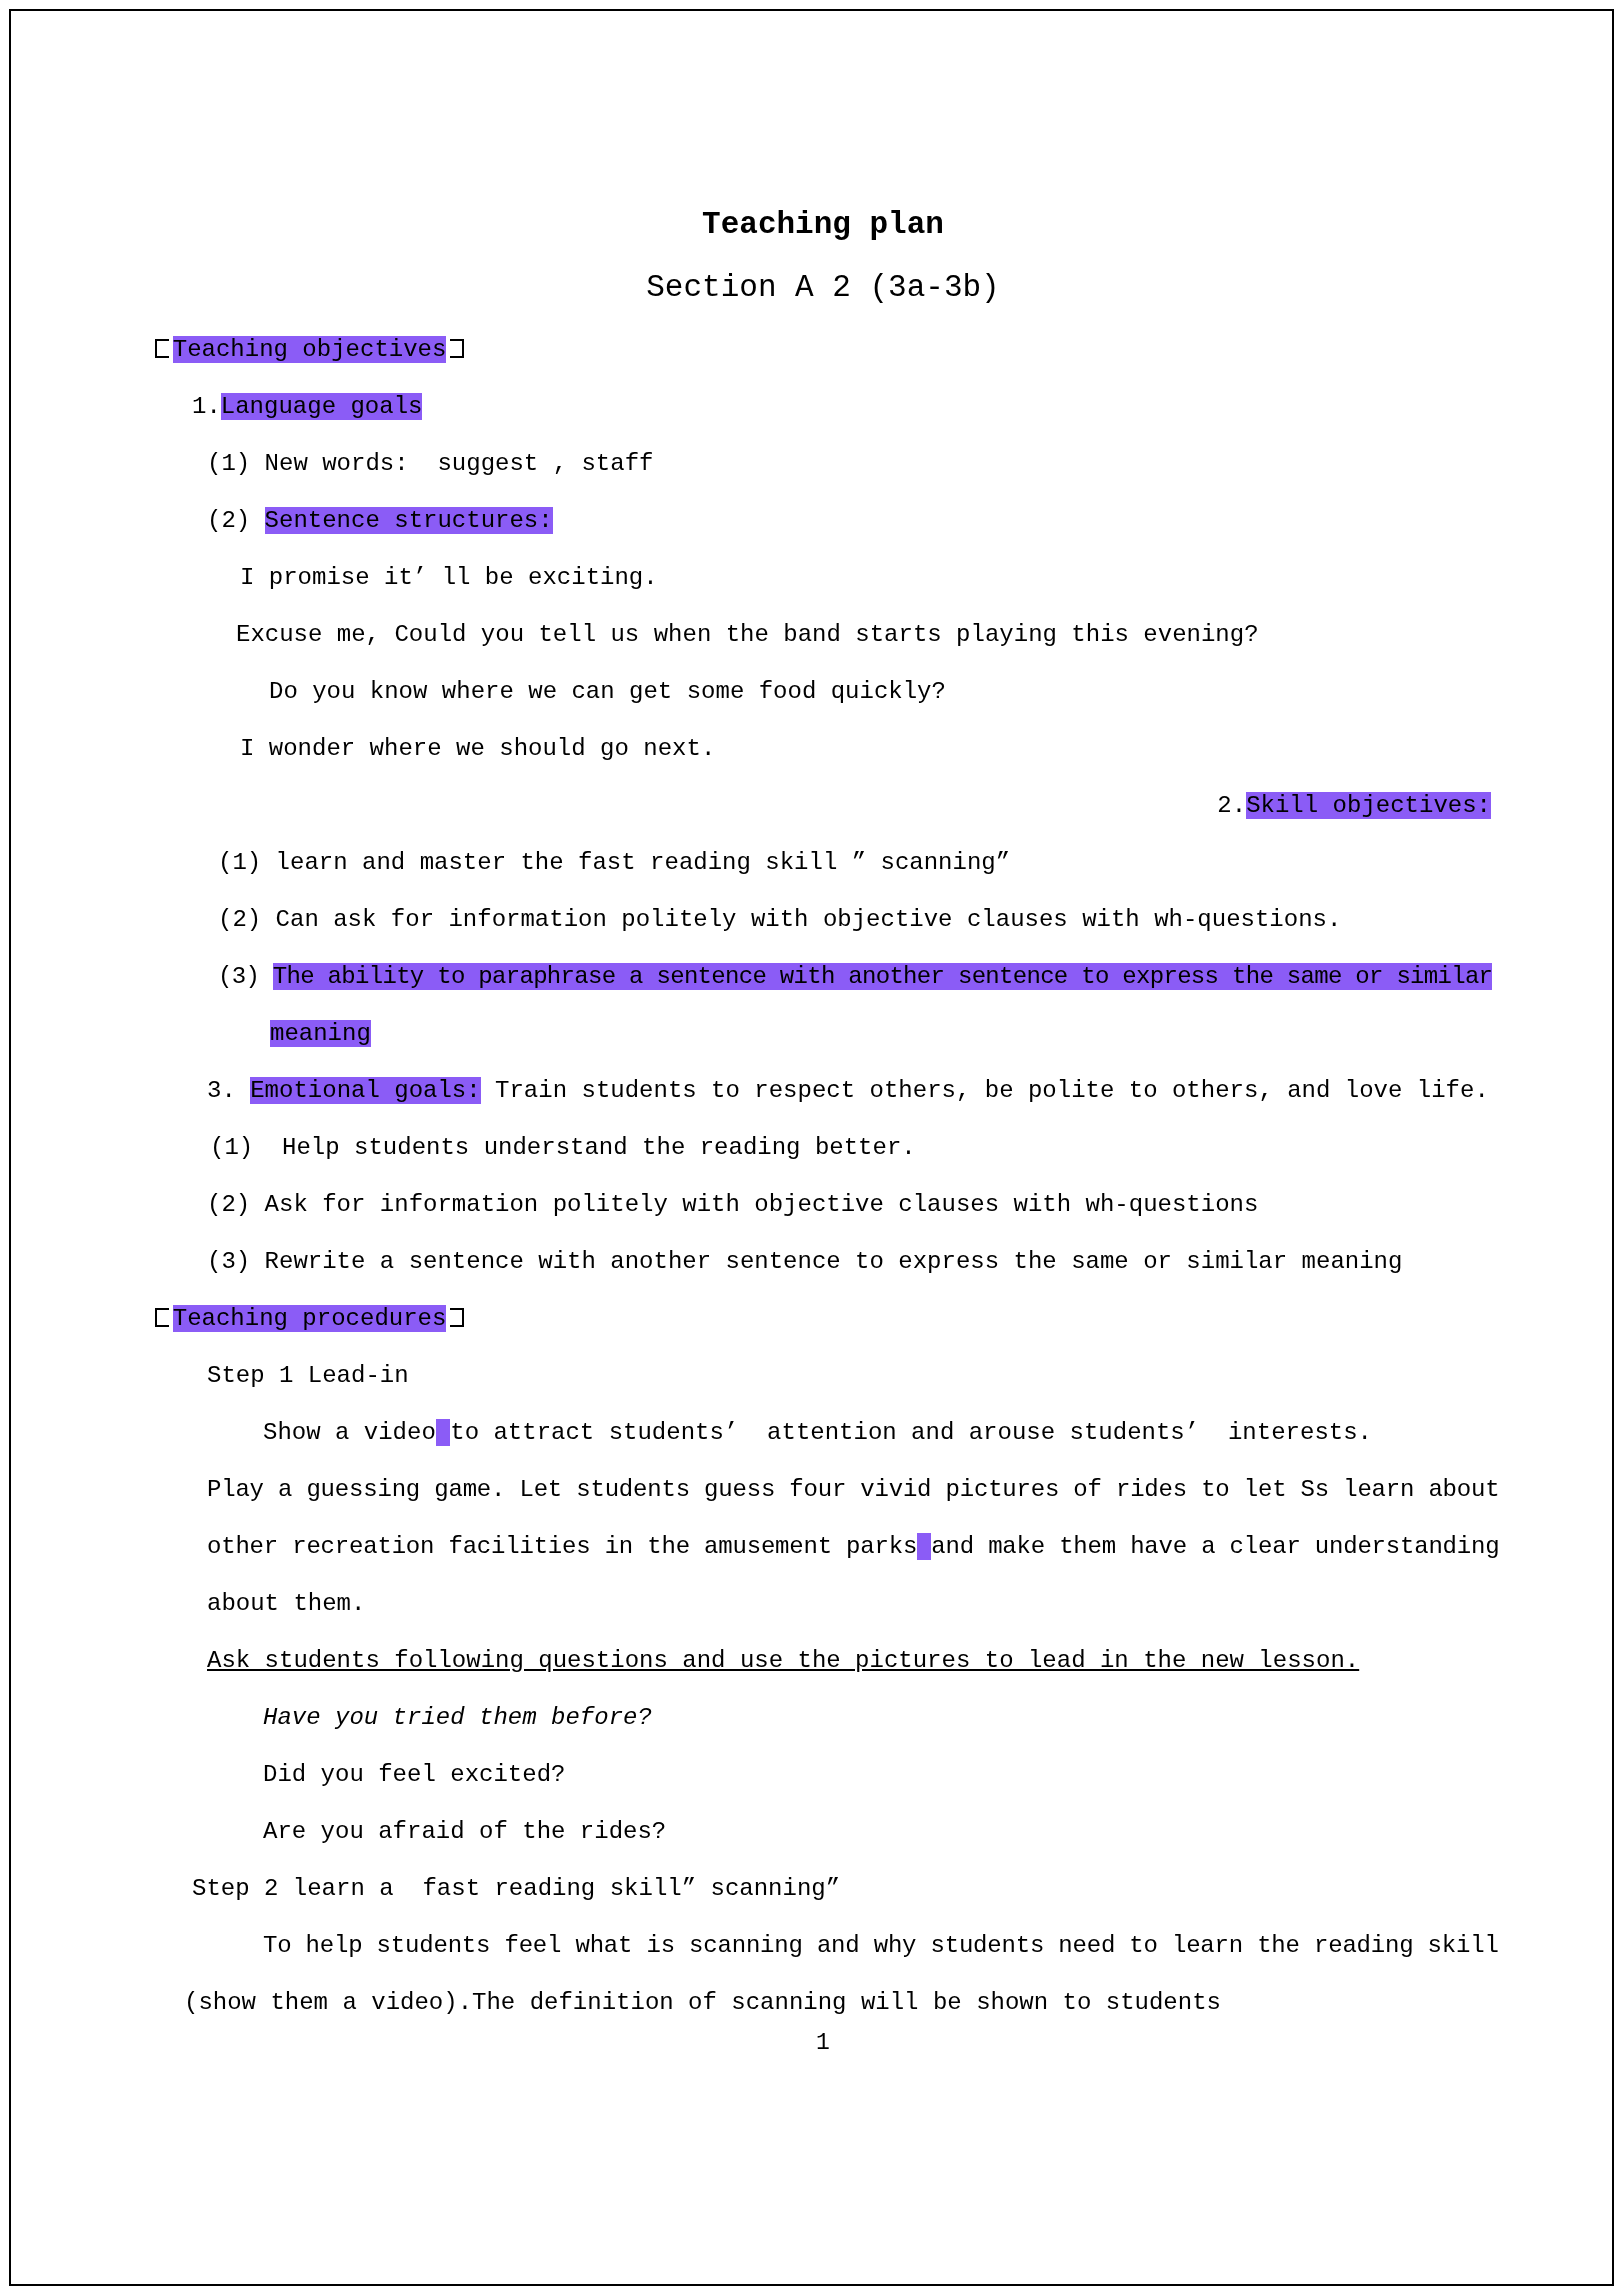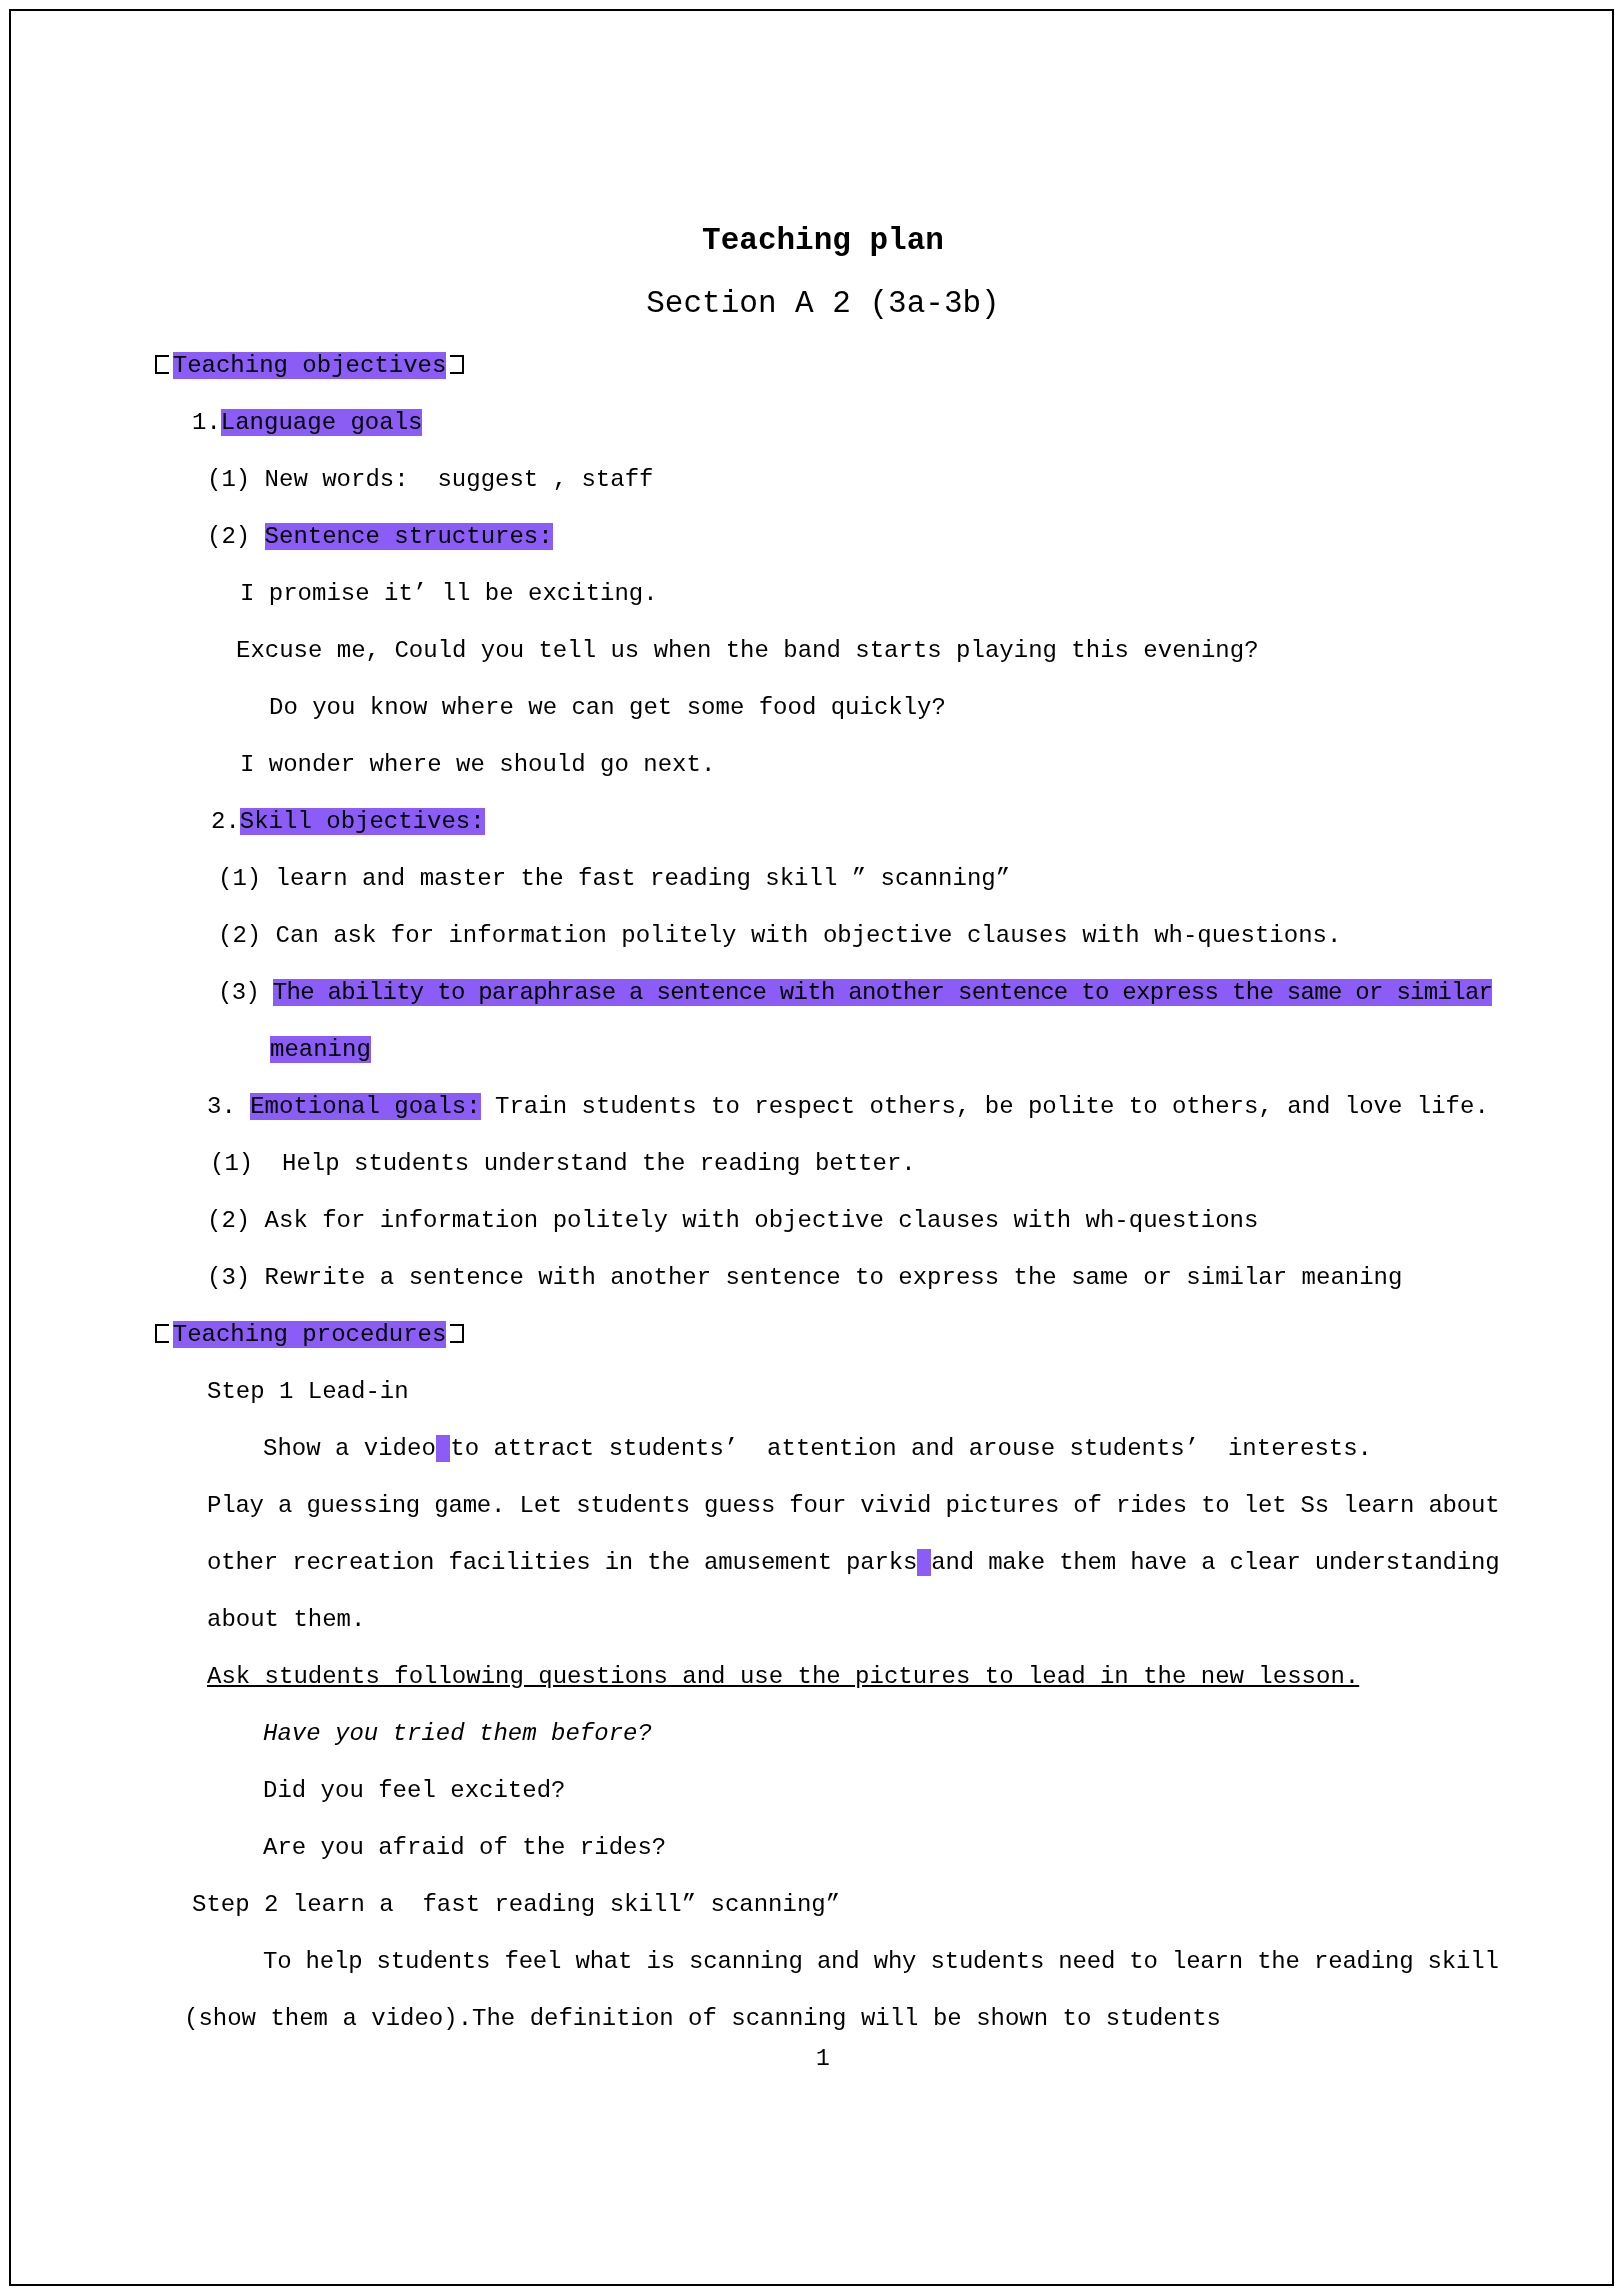--- a/index.html
+++ b/index.html
@@ -10,21 +10,21 @@
     color:#000000;
     font-family:"Liberation Mono","DejaVu Sans Mono",monospace;
     overflow:hidden;
   }
   .frame{
     position:absolute;left:8.9px;top:8.9px;right:8.9px;bottom:8.9px;
     border:2px solid #000000;
     pointer-events:none;
   }
   .content{
-    position:absolute;left:155px;top:16px;width:1336px;
+    position:absolute;left:155px;top:0;width:1336px;
   }
   .title{
     margin-top:201px;
     font-size:31px;line-height:48px;font-weight:bold;
     text-align:center;
   }
   .subtitle{
     margin-top:17.7px;
     font-size:31px;line-height:42px;
     text-align:center;
@@ -61,21 +61,21 @@
     <div class="subtitle">Section A 2 (3a-3b)</div>
     <div class="lines" id="lines">
         <div class="line" style="margin-left: 0px;"><span class="cjkb l"></span><span class="hl ">Teaching objectives</span><span class="cjkb r"></span></div>
         <div class="line" style="margin-left: 37px;"><span class="">1.</span><span class="hl ">Language goals</span></div>
         <div class="line" style="margin-left: 52px;"><span class="">(1) New words:  suggest , staff</span></div>
         <div class="line" style="margin-left: 52px;"><span class="">(2) </span><span class="hl ">Sentence structures:</span></div>
         <div class="line" style="margin-left: 85px;"><span class="">I promise it’ ll be exciting.</span></div>
         <div class="line" style="margin-left: 81px;"><span class="">Excuse me, Could you tell us when the band starts playing this evening?</span></div>
         <div class="line" style="margin-left: 114px;"><span class="">Do you know where we can get some food quickly?</span></div>
         <div class="line" style="margin-left: 85px;"><span class="">I wonder where we should go next.</span></div>
-        <div class="line" style="margin-left: 56px;"><span class="">2.</span><span class="hl ">Skill objectives:</span></div>
+        <div class="line" style=" text-align: right;"><span class="">2.</span><span class="hl ">Skill objectives:</span></div>
         <div class="line" style="margin-left: 63px;"><span class="">(1) learn and master the fast reading skill ” scanning”</span></div>
         <div class="line" style="margin-left: 63px;"><span class="">(2) Can ask for information politely with objective clauses with wh-questions.</span></div>
         <div class="line" style="margin-left: 63px; letter-spacing: -0.7px;"><span class="">(3) </span><span class="hl ">The ability to paraphrase a sentence with another sentence to express the same or similar</span></div>
         <div class="line" style="margin-left: 115px;"><span class="hl ">meaning</span></div>
         <div class="line" style="margin-left: 52px;"><span class="">3. </span><span class="hl ">Emotional goals:</span><span class=""> Train students to respect others, be polite to others, and love life.</span></div>
         <div class="line" style="margin-left: 55px;"><span class="">(1)  Help students understand the reading better.</span></div>
         <div class="line" style="margin-left: 52px;"><span class="">(2) Ask for information politely with objective clauses with wh-questions</span></div>
         <div class="line" style="margin-left: 52px;"><span class="">(3) Rewrite a sentence with another sentence to express the same or similar meaning</span></div>
         <div class="line" style="margin-left: 0px;"><span class="cjkb l"></span><span class="hl ">Teaching procedures</span><span class="cjkb r"></span></div>
         <div class="line" style="margin-left: 52px;"><span class="">Step 1 Lead-in</span></div>

